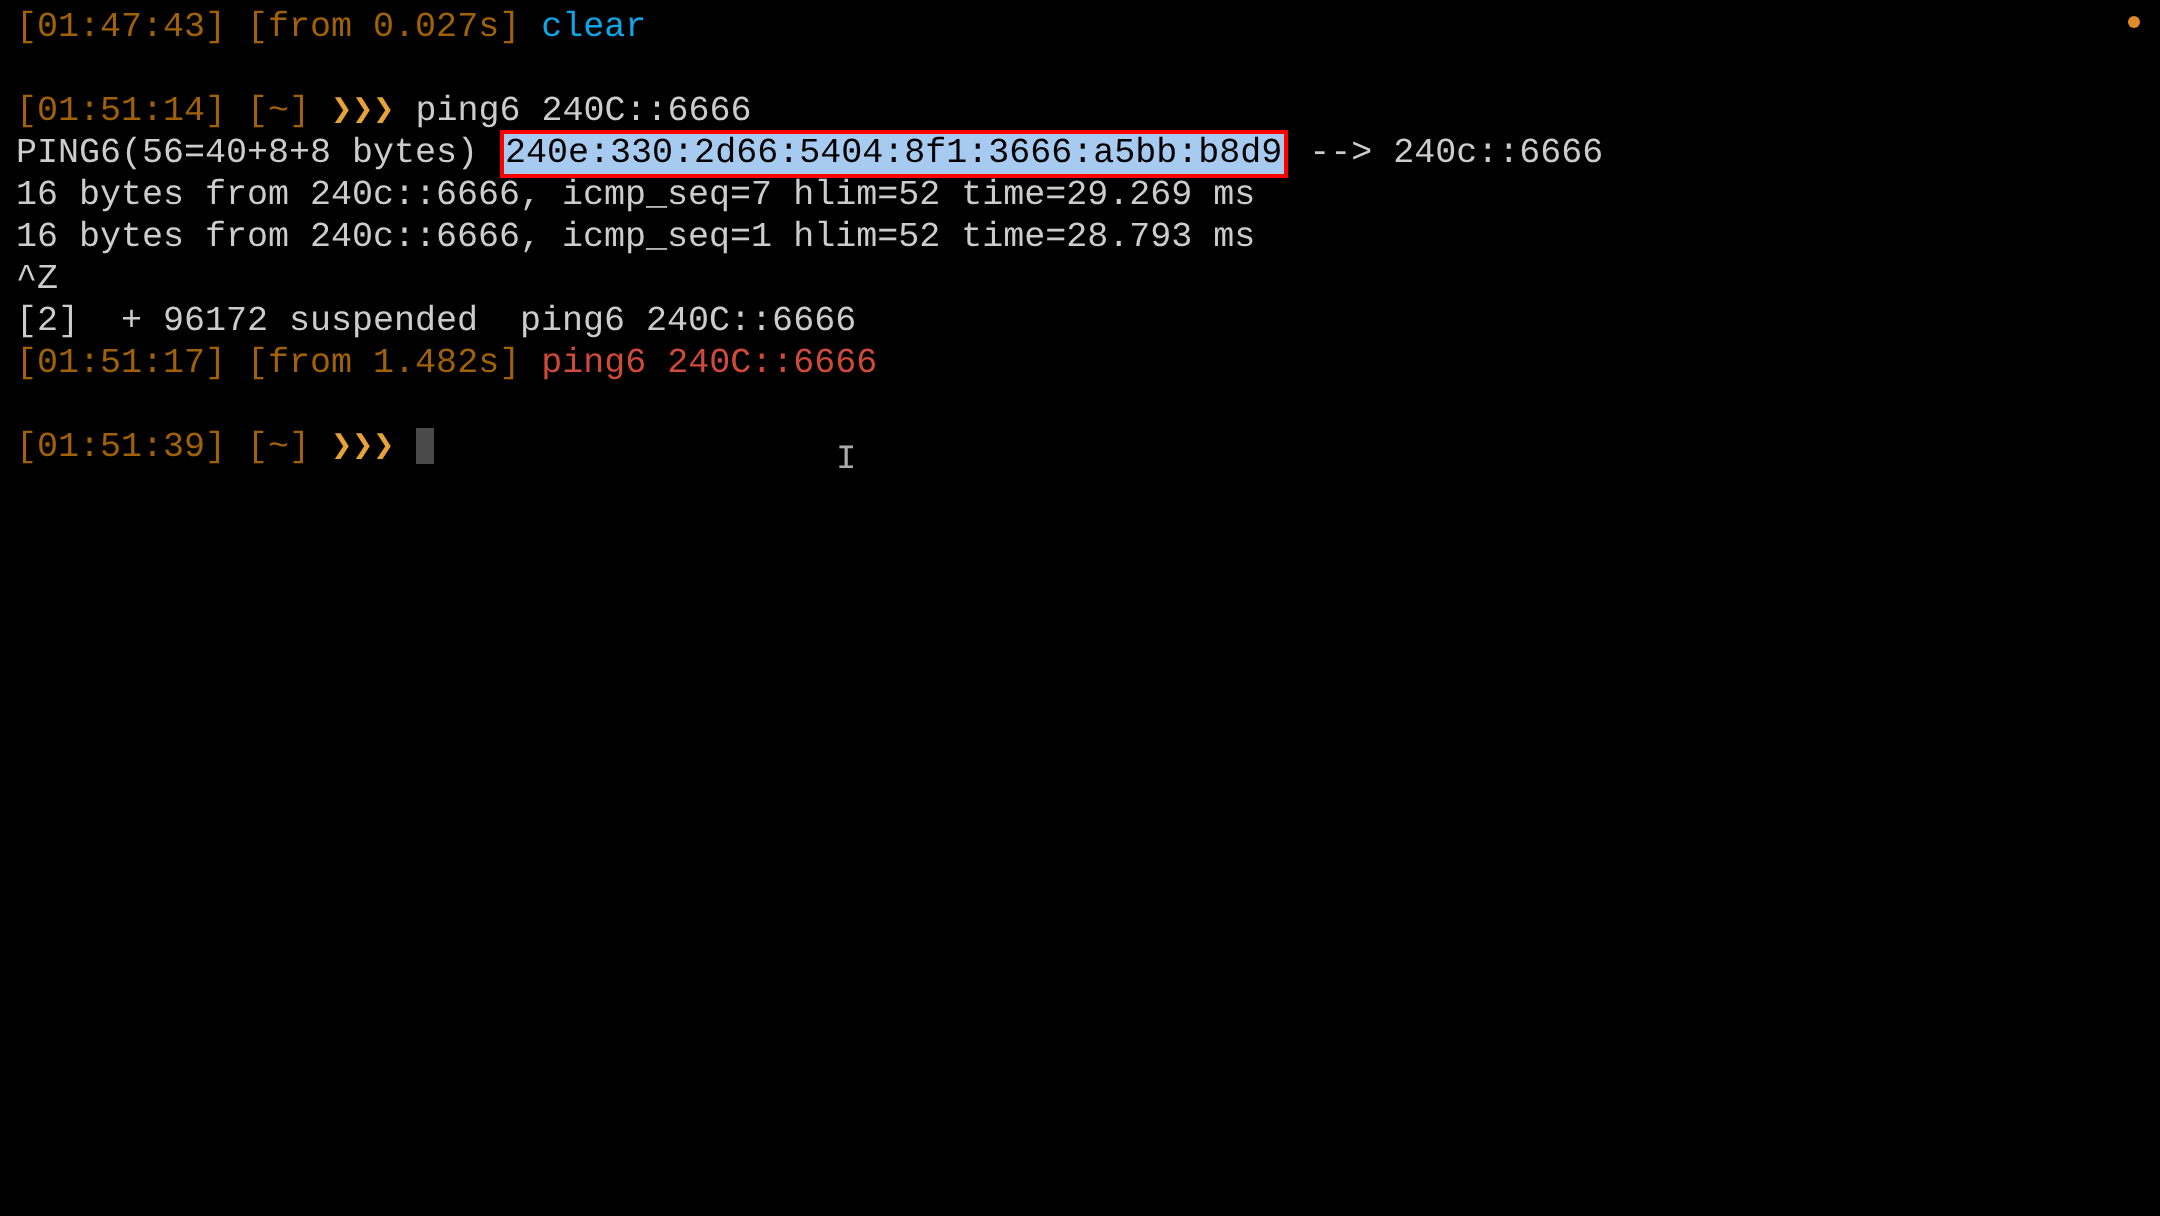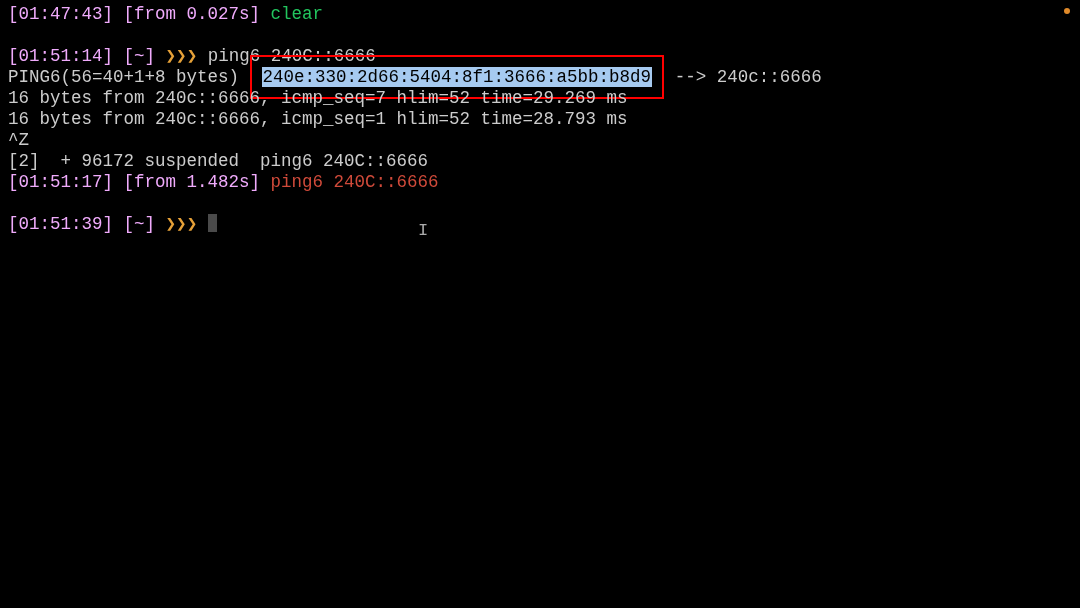--- a/index.html
+++ b/index.html
@@ -17,42 +17,42 @@
       height: 608px;
       padding: 4px 8px;
       overflow: hidden;
       position: relative;
     }
     .line {
       white-space: pre;
       display: block;
     }
     .teal {
-      color: #f0abfc;
+      color: #a16207;
     }
     .green {
-      color: #22c55e;
+      color: #0ea5e9;
     }
     .orange {
       color: #e6a138;
     }
     .red {
       color: #d04a3a;
     }
     .white {
       color: #cccccc;
     }
     .highlight {
       background: #a6caf0;
       color: #000000;
       padding: 0 1px;
     }
     .redbox {
       border: 2px solid #ff0000;
-      padding: 10px;
+      padding: 0;
       display: inline;
     }
     .cursor {
       display: inline-block;
       width: 9px;
       height: 18px;
       background: #4a4a4a;
       vertical-align: text-bottom;
       margin-bottom: 2px;
     }
@@ -80,21 +80,21 @@
 </head>
 <body>
 
 <div class="dots">
   <span class="dot dot-orange"></span>
 </div>
 
 <span class="line"><span class="teal">[01:47:43]</span> <span class="teal">[from 0.027s]</span> <span class="green">clear</span></span>
 <span class="line"> </span>
 <span class="line"><span class="teal">[01:51:14]</span> <span class="teal">[~]</span> <span class="orange">❯❯❯</span> <span class="white">ping6 240C::6666</span></span>
-<span class="line"><span class="white">PING6(56=40+1+8 bytes) </span><span class="redbox"><span class="highlight">240e:330:2d66:5404:8f1:3666:a5bb:b8d9</span></span><span class="white"> --&gt; 240c::6666</span></span>
+<span class="line"><span class="white">PING6(56=40+8+8 bytes) </span><span class="redbox"><span class="highlight">240e:330:2d66:5404:8f1:3666:a5bb:b8d9</span></span><span class="white"> --&gt; 240c::6666</span></span>
 <span class="line white">16 bytes from 240c::6666, icmp_seq=7 hlim=52 time=29.269 ms</span>
 <span class="line white">16 bytes from 240c::6666, icmp_seq=1 hlim=52 time=28.793 ms</span>
 <span class="line white">^Z</span>
 <span class="line white">[2]  + 96172 suspended  ping6 240C::6666</span>
 <span class="line"><span class="teal">[01:51:17]</span> <span class="teal">[from 1.482s]</span> <span class="red">ping6 240C::6666</span></span>
 <span class="line"> </span>
 <span class="line"><span class="teal">[01:51:39]</span> <span class="teal">[~]</span> <span class="orange">❯❯❯</span> <span class="cursor"></span></span>
 
 <span class="ibeam" style="left:418px; top:220px;">I</span>
 

